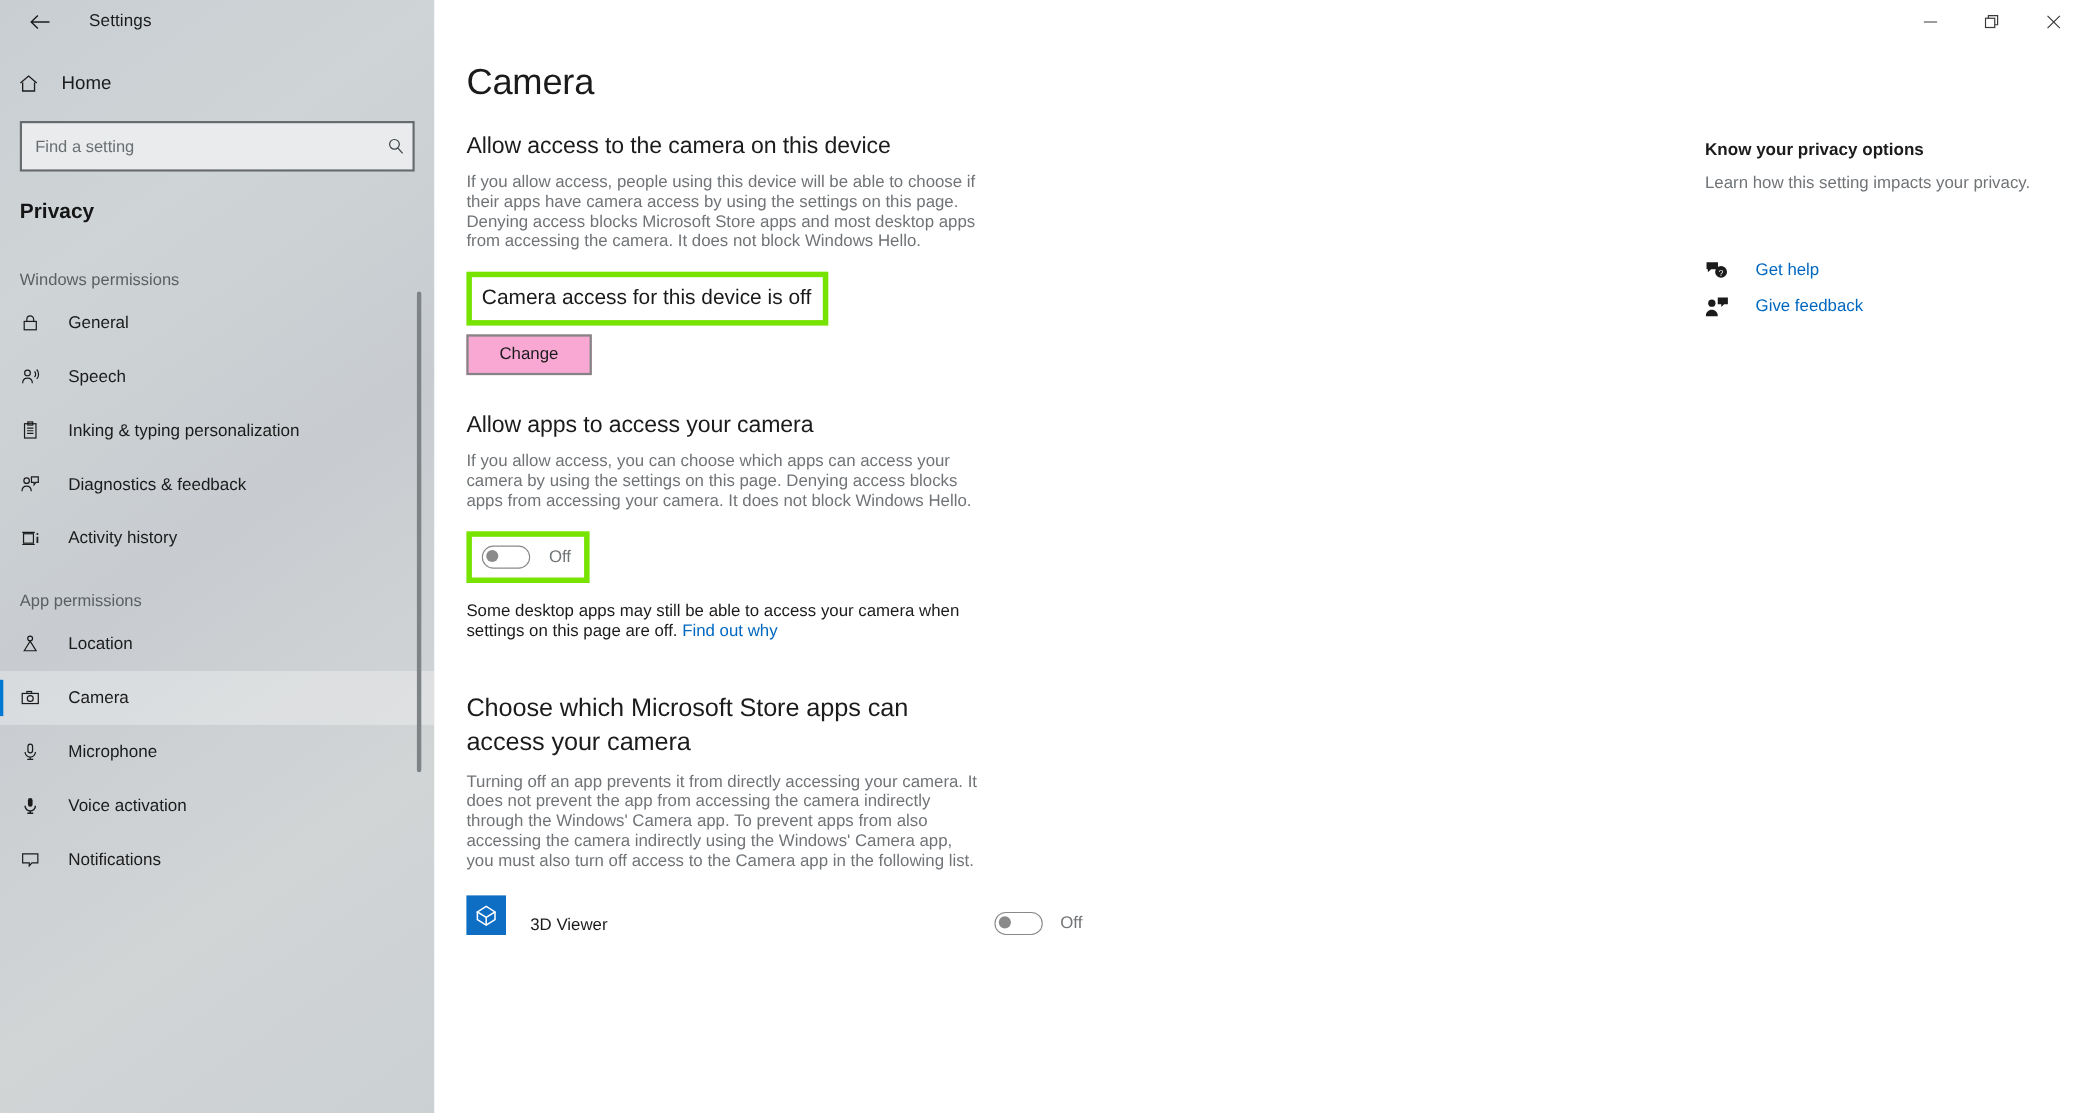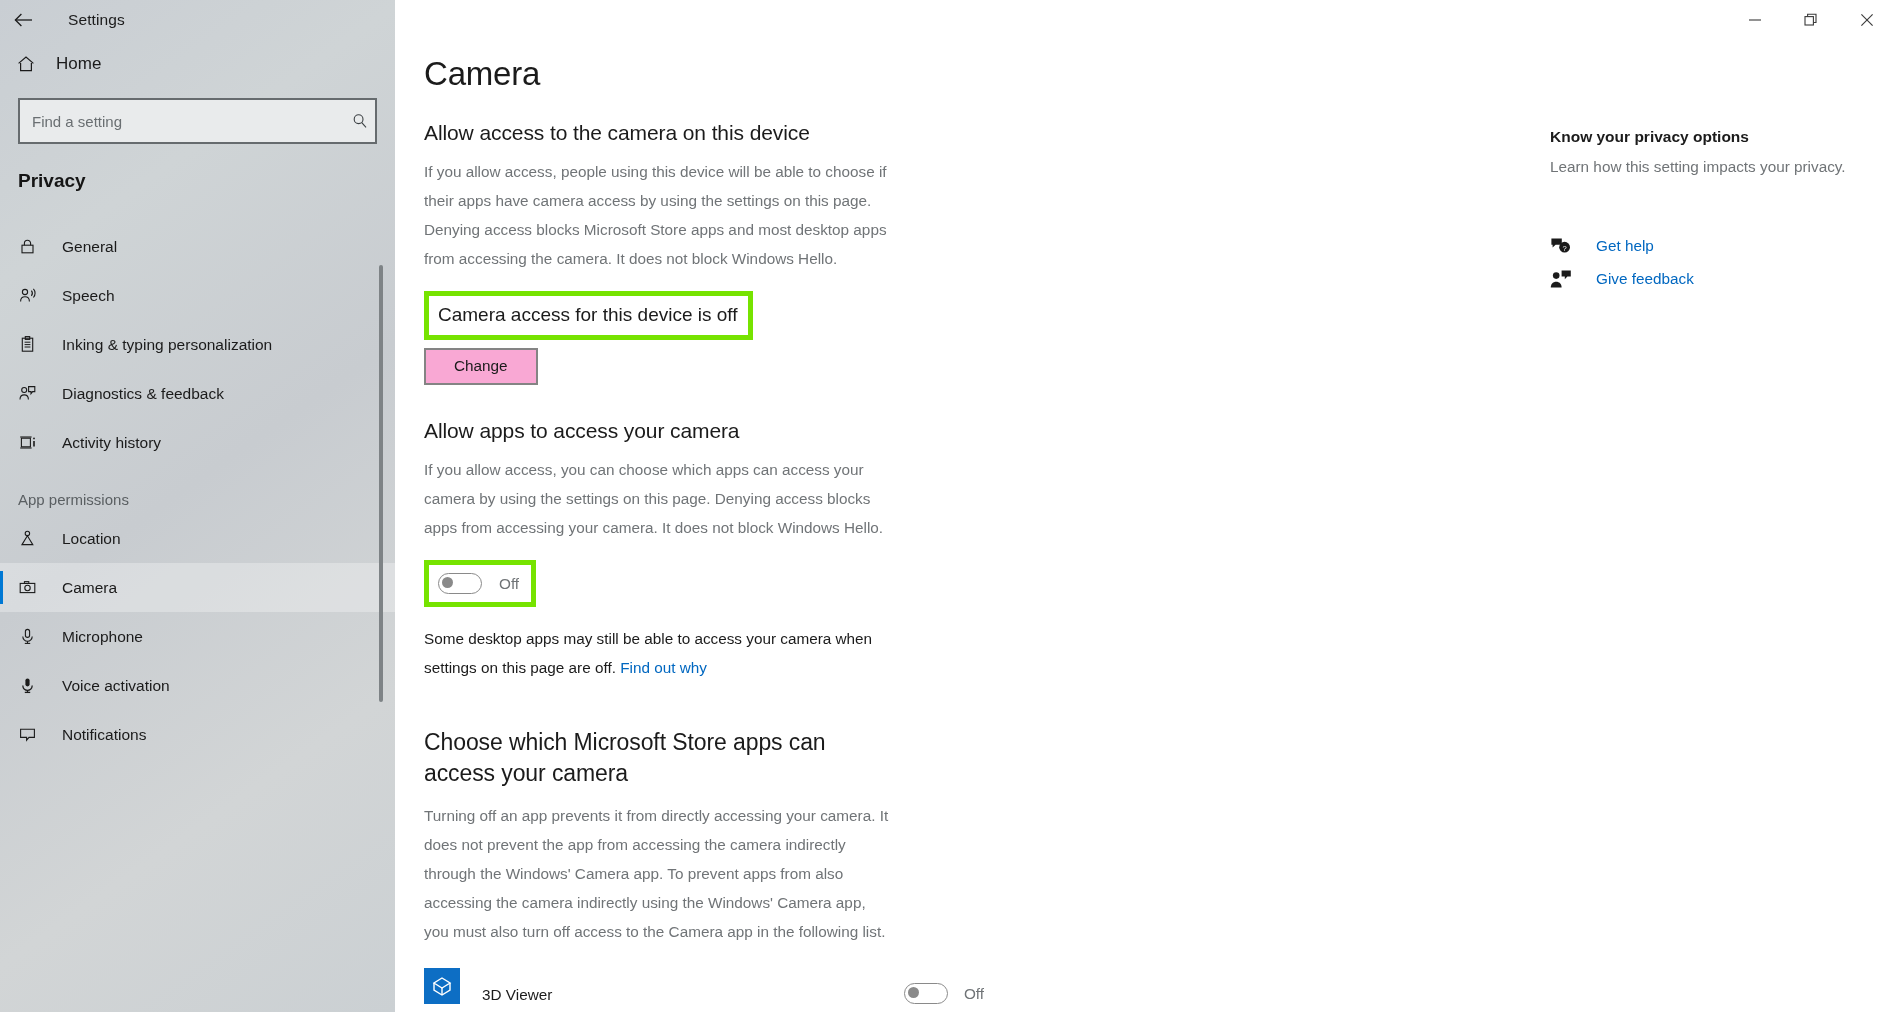--- a/index.html
+++ b/index.html
@@ -16,21 +16,21 @@
   }
 
   
   .titlebar {
     position: absolute; top: 0; left: 0;
     width: 1895px; height: 40px;
     z-index: 20;
     display: flex; align-items: center;
   }
   .titlebar-left {
-    position: absolute; left: 0; top: 0;
+    position: absolute; left: 13px; top: 0;
     width: 427px; height: 40px;
     display: flex; align-items: center;
   }
   .back-btn {
     width: 48px; height: 40px;
     display: flex; align-items: center; justify-content: center;
     cursor: default;
   }
   .back-btn svg { display: block; }
   .app-title {
@@ -50,21 +50,21 @@
   }
   .win-btn svg { display: block; }
 
   
   .sidebar {
     position: absolute; left: 0; top: 0;
     width: 395px; height: 1012px;
     background: linear-gradient(145deg, #c9ced3 0%, #cfd4d6 22%, #c8ccd0 48%, #d2d5d6 75%, #cbd0d3 100%);
     overflow: hidden;
   }
-  .sidebar-inner { position: relative; width: 395px; height: 1012px; padding-top: 28px; border-radius: 20px; }
+  .sidebar-inner { position: relative; width: 395px; height: 1012px; padding-top: 40px; border-radius: 20px; }
 
   .home-row {
     display: flex; align-items: center;
     height: 44px;
     padding-left: 16px;
     margin-top: 14px;
     cursor: default;
   }
   .home-icon { width: 30px; display: flex; align-items: center; justify-content: flex-start; }
   .home-label { font-size: 17px; color: #1b1b1b; margin-left: 10px; }
@@ -149,21 +149,21 @@
   .sec-head {
     font-size: 21px; color: #1b1b1b;
     margin-top: 28px;
     letter-spacing: -0.1px;
   }
   .sec-head.big {
     font-size: 23px;
     line-height: 31px;
   }
   .body-text {
-    font-size: 15.3px; line-height: 29px;
+    font-size: 15.3px; line-height: 18px;
     color: #707477;
     margin-top: 12px;
     max-width: 470px;
   }
   .body-text.dark { color: #1b1b1b; max-width: 460px; }
   .link { color: #0067c0; text-decoration: none; cursor: default; }
 
   
   .hl-box {
     display: inline-block;
@@ -279,20 +279,21 @@
                 <line x1="10.8" y1="10.6" x2="15" y2="15.4" stroke="#3a3f42" stroke-width="1.1"></line>
               </svg>
           </span>
         </div>
       </div>
 
       <div class="section-title-privacy">Privacy</div>
 
       <div class="nav-scroll">
 
+        <div class="group-head">Windows permissions</div>
 
         <div class="nav-item">
           <span class="nav-ico">
             <svg width="19" height="19" viewBox="0 0 19 19">
                 <rect x="4" y="8.2" width="11" height="7.6" fill="none" stroke="#1b1b1b" stroke-width="1.1"></rect>
                 <path d="M6.4 8.2V6.3a3.1 3.1 0 0 1 6.2 0v1.9" fill="none" stroke="#1b1b1b" stroke-width="1.1"></path>
               </svg>
           </span>
           <span class="nav-label">General</span>
         </div>

